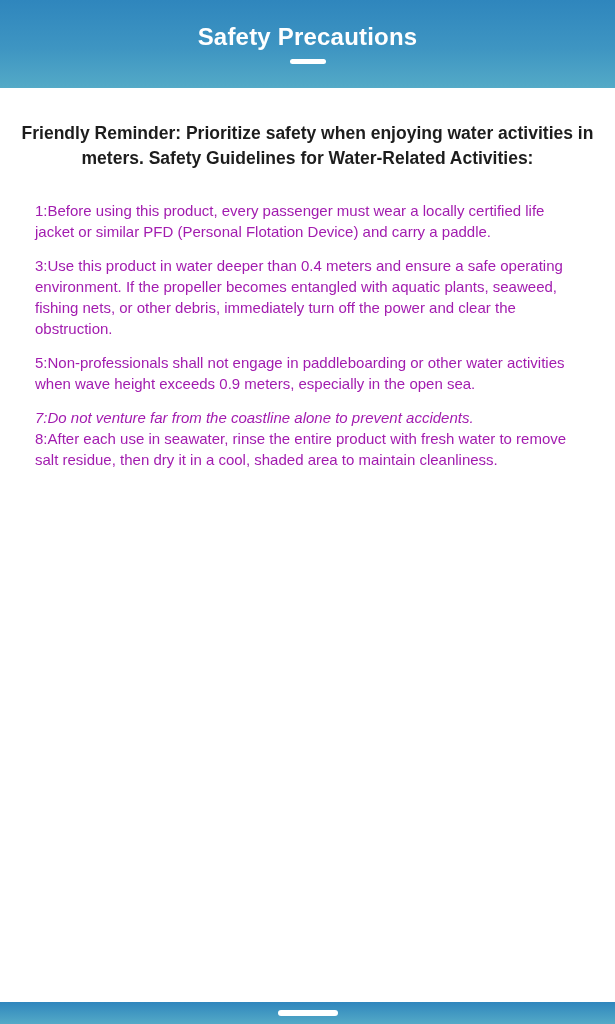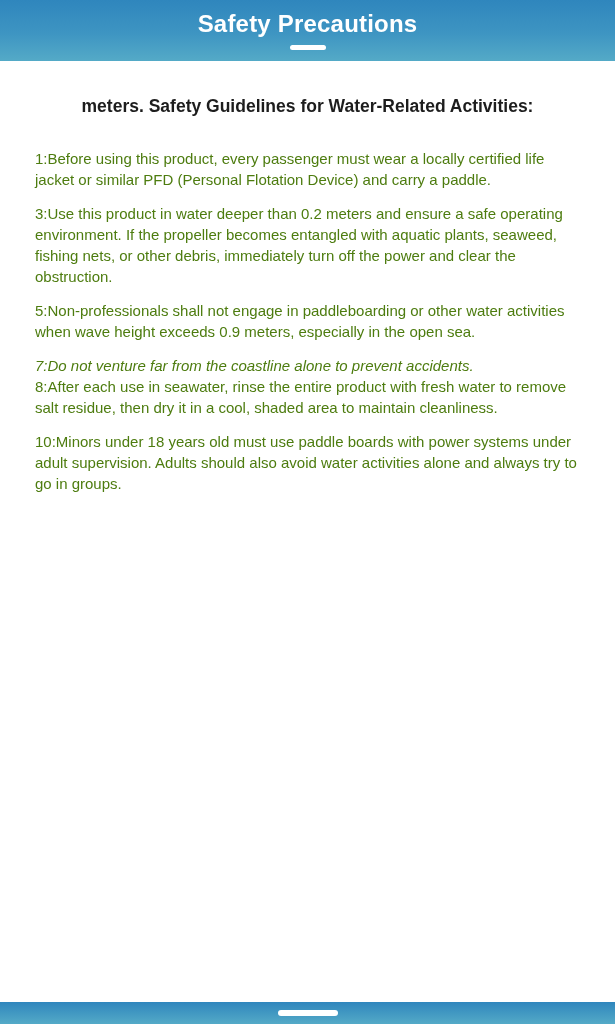--- a/index.html
+++ b/index.html
@@ -13,21 +13,21 @@
     height: 1024px;
     margin: 0 auto;
     background: #ffffff;
     display: flex;
     flex-direction: column;
     overflow: hidden;
   }
   
   .banner {
     width: 100%;
-    height: 61px;
+    height: 88px;
     background: linear-gradient(180deg, #2F86BD 0%, #3E95C2 55%, #54AAC7 100%);
     display: flex;
     flex-direction: column;
     align-items: center;
     justify-content: center;
     flex: 0 0 auto;
   }
   .banner h1 {
     color: #ffffff;
     font-size: 24px;
@@ -55,21 +55,21 @@
     text-align: center;
     line-height: 1.42;
     padding: 0 14px;
     margin-bottom: 29px;
   }
   .intro-line { display: block; }
   .items {
     padding: 0 30px 0 35px;
     font-size: 15px;
     line-height: 21px;
-    color: #4d7c0f;
+    color: #a21caf;
   }
   .items p.item { margin: 0 0 13px 0; }
   .items p.item.no-gap { margin-bottom: 0; font-style: italic; }
   
   .footer-bar {
     margin-top: auto;
     flex: 0 0 auto;
     width: 100%;
     height: 22px;
     background: linear-gradient(180deg, #2F86BD 0%, #54AAC7 100%);
@@ -90,30 +90,30 @@
 
 <div class="page">
 
   <header class="banner">
     <h1>Safety Precautions</h1>
     <span class="dash"></span>
   </header>
 
   <main class="content">
     <h2 class="intro">
+      <span class="intro-line">Friendly Reminder: Prioritize safety when enjoying water activities in</span>
       <span class="intro-line">meters. Safety Guidelines for Water-Related Activities:</span>
     </h2>
 
     <div class="items">
       <p class="item">1:Before using this product, every passenger must wear a locally certified life jacket or similar PFD (Personal Flotation Device) and carry a paddle.</p>
-      <p class="item">3:Use this product in water deeper than 0.2 meters and ensure a safe operating environment. If the propeller becomes entangled with aquatic plants, seaweed, fishing nets, or other debris, immediately turn off the power and clear the obstruction.</p>
+      <p class="item">3:Use this product in water deeper than 0.4 meters and ensure a safe operating environment. If the propeller becomes entangled with aquatic plants, seaweed, fishing nets, or other debris, immediately turn off the power and clear the obstruction.</p>
       <p class="item">5:Non-professionals shall not engage in paddleboarding or other water activities when wave height exceeds 0.9 meters, especially in the open sea.</p>
       <p class="item no-gap">7:Do not venture far from the coastline alone to prevent accidents.</p>
       <p class="item">8:After each use in seawater, rinse the entire product with fresh water to remove salt residue, then dry it in a cool, shaded area to maintain cleanliness.</p>
-      <p class="item">10:Minors under 18 years old must use paddle boards with power systems under adult supervision. Adults should also avoid water activities alone and always try to go in groups.</p>
     </div>
   </main>
 
   <footer class="footer-bar">
     <span class="dash footer-dash"></span>
   </footer>
 
 </div>
 
 </body></html>

